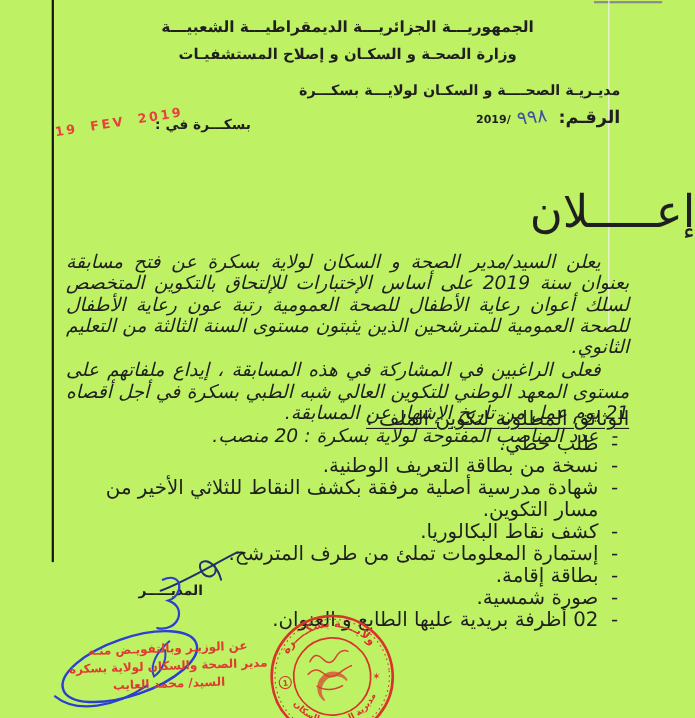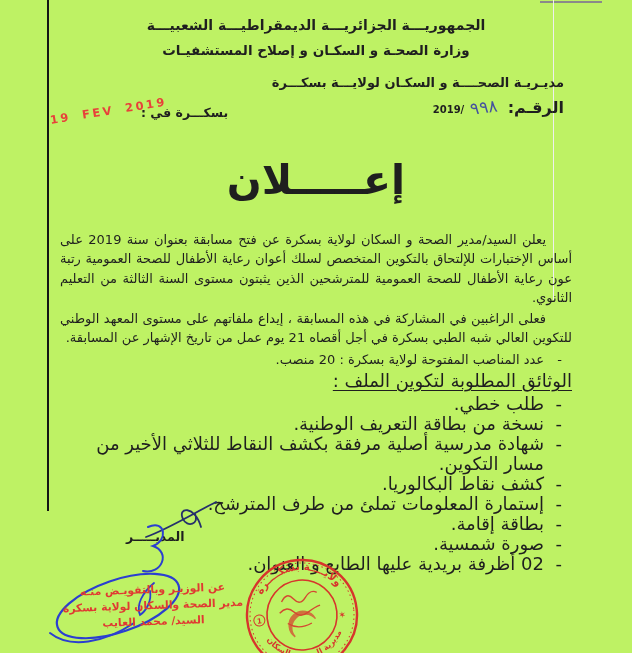--- a/index.html
+++ b/index.html
@@ -26,23 +26,23 @@
   }
   .number-year { direction:ltr; unicode-bidi:isolate; font-size:10px; }
 
   .place-label { position:absolute; top:105px; left:141px; font-weight:bold; font-size:12.5px; white-space:nowrap; }
   .date-stamp {
     position:absolute; top:113px; left:50px; color:#e8403a; font-weight:bold;
     font-size:11.5px; letter-spacing:2.5px; word-spacing:5px; white-space:nowrap;
     transform:rotate(-9deg); transform-origin:left center; direction:ltr; unicode-bidi:isolate;
   }
 
-  .title { position:absolute; top:156px; left:0; right:0; text-align:center; font-size:41px; font-weight:bold; }
+  .title { position:absolute; top:168px; left:0; right:0; text-align:right; font-size:41px; font-weight:normal; }
 
-  .body-block { position:absolute; top:230px; right:60px; left:60px; font-size:13px; line-height:19.3px; text-align:justify; }
+  .body-block { position:absolute; top:230px; right:60px; left:60px; font-size:17px; line-height:19.3px; text-align:justify;font-style:italic; }
   .body-block p { text-indent:26px; }
   .body-block p + p { margin-top:2px; }
 
   .bullet { position:relative; padding-right:28px; }
   .bullet::before { content:"-"; position:absolute; right:10px; top:0; }
   .body-block .bullet { margin-top:2px; }
 
   .docs-block { position:absolute; top:371px; right:60px; left:60px; font-size:18px; line-height:20px; }
   .docs-heading { text-decoration:underline; text-underline-offset:3px; margin-bottom:3px; }
 

